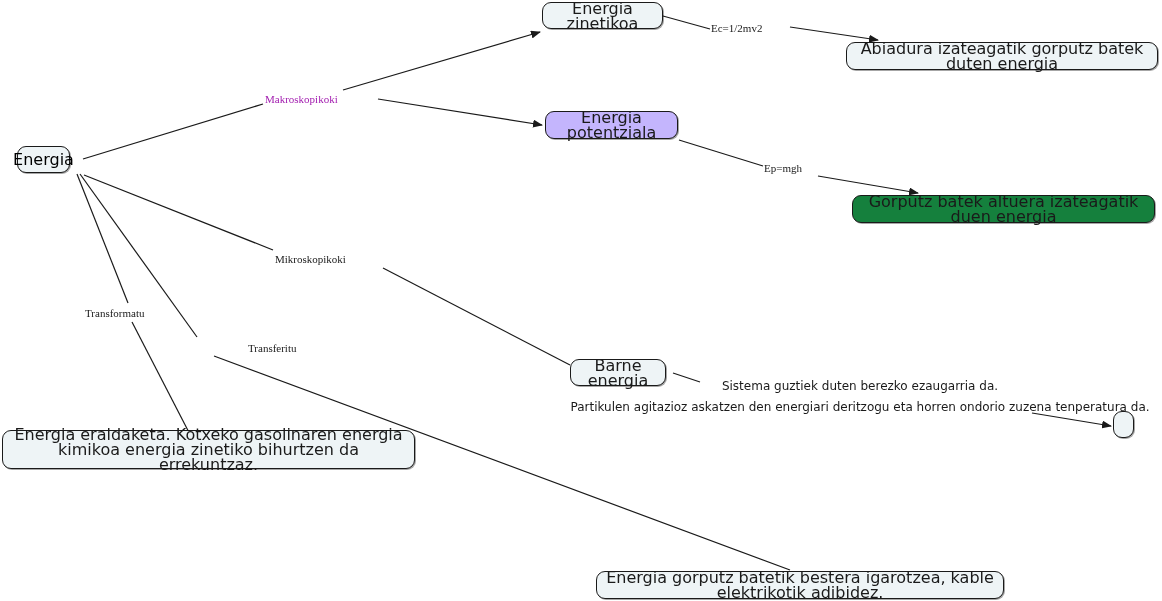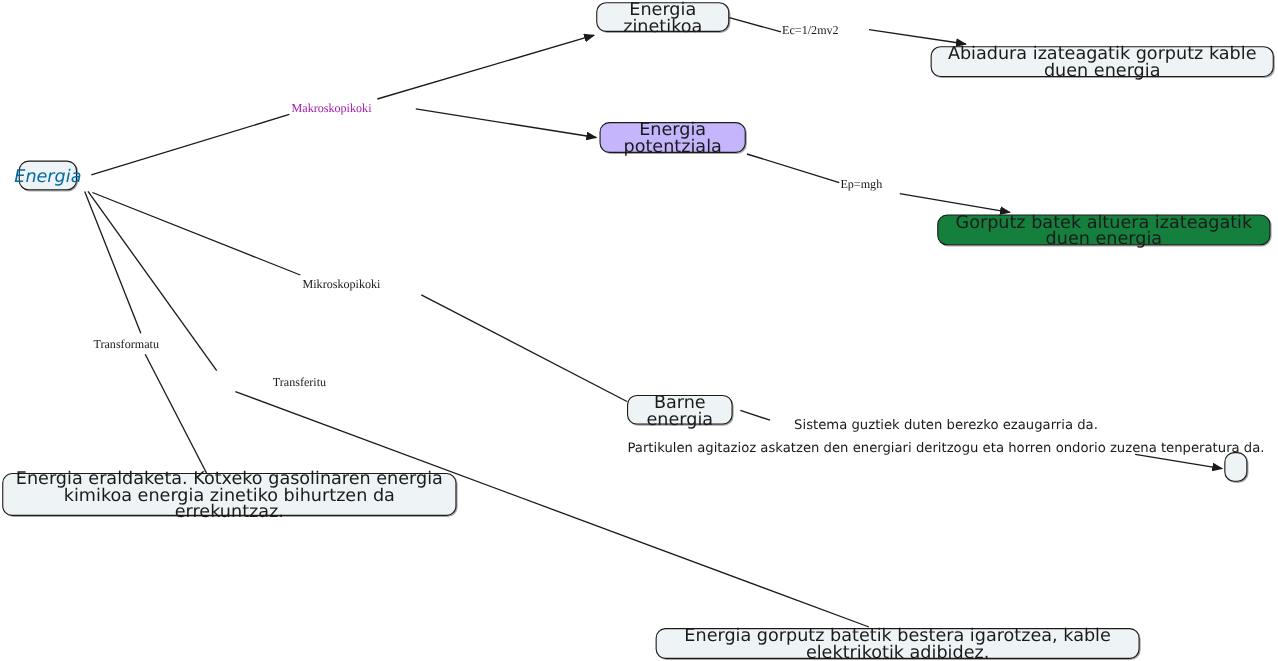--- a/index.html
+++ b/index.html
@@ -82,28 +82,28 @@
         <line x1="673" y1="373" x2="700" y2="382" stroke="#1a1a1a" stroke-width="1.2"></line>
         <line x1="1032" y1="413" x2="1111" y2="426" stroke="#1a1a1a" stroke-width="1.2" marker-end="url(#arrowhead)"></line>
         <line x1="77" y1="174" x2="128" y2="303" stroke="#1a1a1a" stroke-width="1.2"></line>
         <line x1="132" y1="322" x2="197" y2="448" stroke="#1a1a1a" stroke-width="1.2"></line>
         <line x1="80" y1="174" x2="197" y2="337" stroke="#1a1a1a" stroke-width="1.2"></line>
         <line x1="214" y1="356" x2="790" y2="570" stroke="#1a1a1a" stroke-width="1.2"></line>
       </g>
   </svg>
 
   <div id="node-layer">
-      <div class="node" style="left: 17px; top: 146px; width: 53px; height: 27px; background: rgb(238, 244, 246); border-color: rgb(26, 26, 26); color: #0369a1; font-style: italic;"><span>Energia</span></div>
+      <div class="node" style="left: 17px; top: 146px; width: 53px; height: 27px; background: rgb(238, 244, 246); border-color: rgb(26, 26, 26); color: #000000;"><span>Energia</span></div>
       <div class="node" style="left: 542px; top: 2px; width: 121px; height: 27px; background: rgb(238, 244, 246); border-color: rgb(26, 26, 26); color: rgb(26, 26, 26);"><span>Energia zinetikoa</span></div>
       <div class="node" style="left: 545px; top: 111px; width: 133px; height: 28px; background: #c4b5fd; border-color: rgb(26, 26, 26); color: rgb(26, 26, 26);"><span>Energia potentziala</span></div>
-      <div class="node" style="left: 846px; top: 42px; width: 312px; height: 28px; background: rgb(238, 244, 246); border-color: rgb(26, 26, 26); color: rgb(26, 26, 26);"><span>Abiadura izateagatik gorputz kable duen energia</span></div>
+      <div class="node" style="left: 846px; top: 42px; width: 312px; height: 28px; background: rgb(238, 244, 246); border-color: rgb(26, 26, 26); color: rgb(26, 26, 26);"><span>Abiadura izateagatik gorputz batek duten energia</span></div>
       <div class="node" style="left: 852px; top: 195px; width: 303px; height: 28px; background: #15803d; border-color: rgb(26, 26, 26); color: rgb(26, 26, 26);"><span>Gorputz batek altuera izateagatik duen energia</span></div>
       <div class="node" style="left: 570px; top: 359px; width: 96px; height: 27px; background: rgb(238, 244, 246); border-color: rgb(26, 26, 26); color: rgb(26, 26, 26);"><span>Barne energia</span></div>
       <div class="node" style="left: 2px; top: 430px; width: 413px; height: 39px; background: rgb(238, 244, 246); border-color: rgb(26, 26, 26); color: rgb(26, 26, 26);"><span>Energia eraldaketa. Kotxeko gasolinaren energia kimikoa energia zinetiko bihurtzen da errekuntzaz.</span></div>
-      <div class="node" style="left: 596px; top: 571px; width: 440px; height: 28px; background: rgb(238, 244, 246); border-color: rgb(26, 26, 26); color: rgb(26, 26, 26);"><span>Energia gorputz batetik bestera igarotzea, kable elektrikotik adibidez.</span></div>
+      <div class="node" style="left: 596px; top: 571px; width: 408px; height: 28px; background: rgb(238, 244, 246); border-color: rgb(26, 26, 26); color: rgb(26, 26, 26);"><span>Energia gorputz batetik bestera igarotzea, kable elektrikotik adibidez.</span></div>
       <div class="node" style="left: 1113px; top: 411px; width: 21px; height: 27px; background: rgb(238, 244, 246); border-color: rgb(26, 26, 26); color: rgb(26, 26, 26);"><span></span></div>
     </div>
   <div id="label-layer">
       <div class="edge-label" style="left: 265px; top: 92px; color: #a21caf;">Makroskopikoki</div>
       <div class="edge-label" style="left: 275px; top: 252px; color: rgb(26, 26, 26);">Mikroskopikoki</div>
       <div class="edge-label" style="left: 711px; top: 21px; color: rgb(26, 26, 26);">Ec=1/2mv2</div>
       <div class="edge-label" style="left: 764px; top: 161px; color: rgb(26, 26, 26);">Ep=mgh</div>
       <div class="edge-label" style="left: 85px; top: 306px; color: rgb(26, 26, 26);">Transformatu</div>
       <div class="edge-label" style="left: 248px; top: 341px; color: rgb(26, 26, 26);">Transferitu</div>
     </div>

